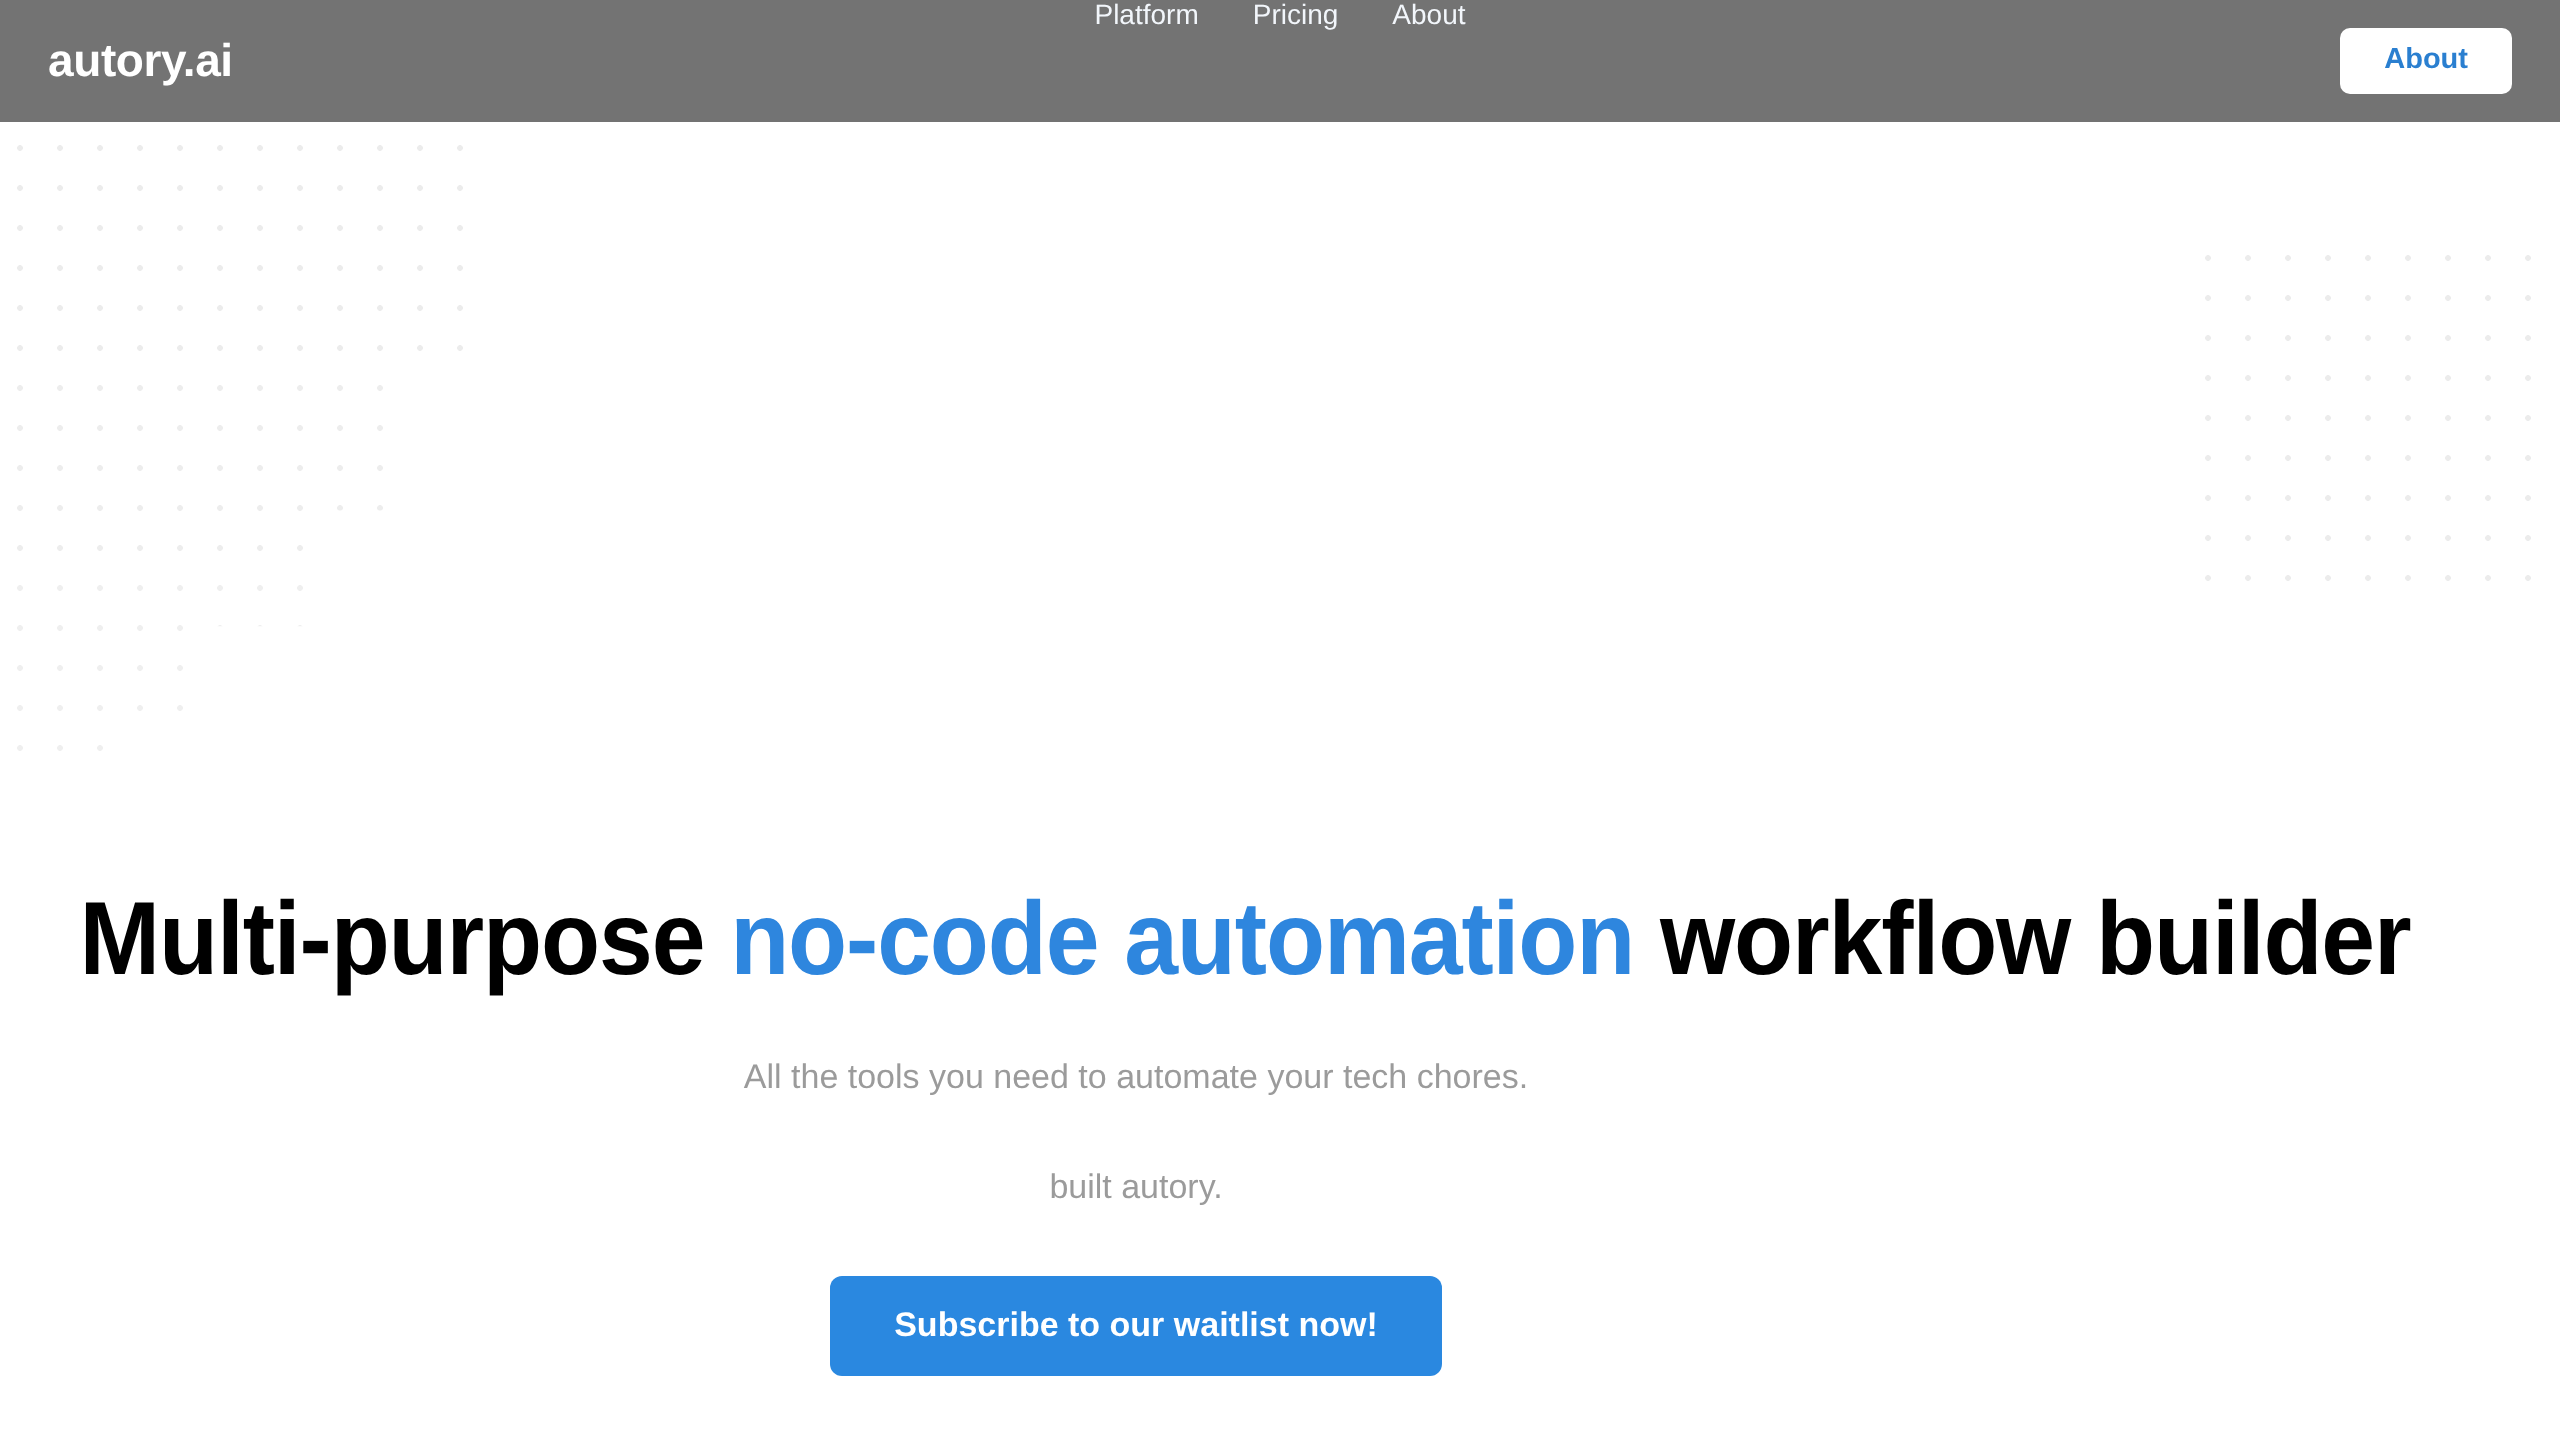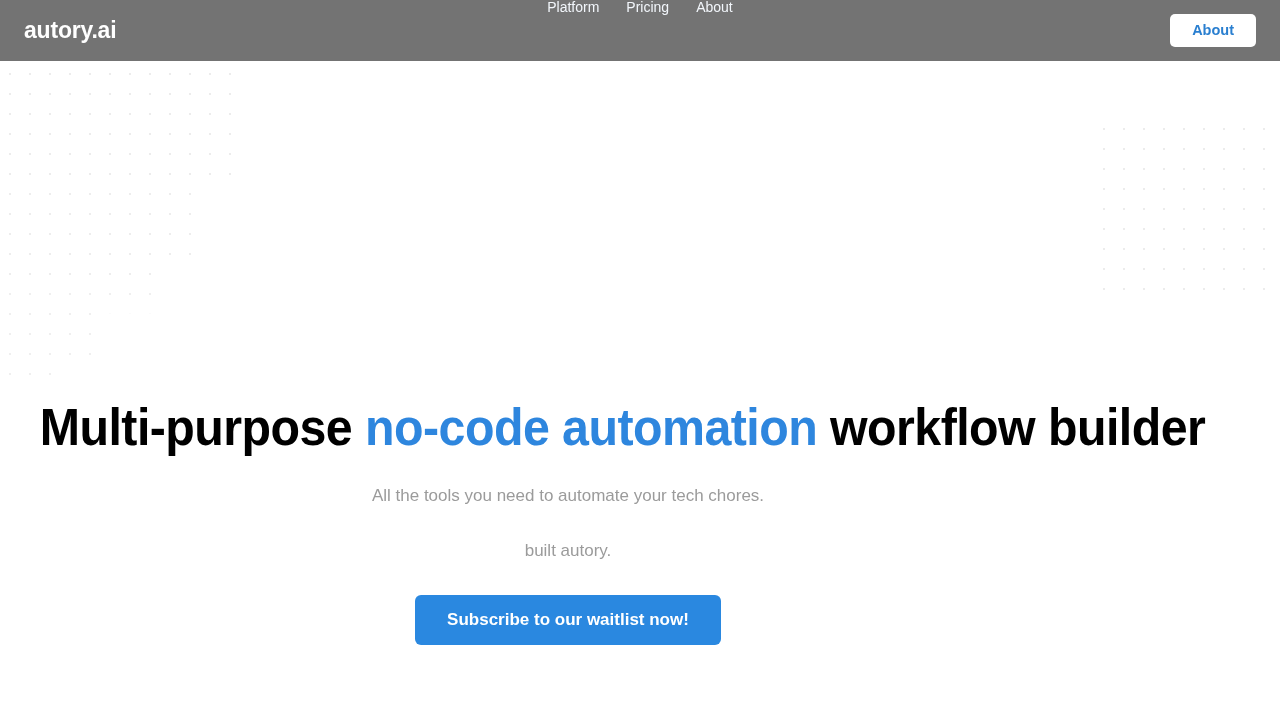--- a/index.html
+++ b/index.html
@@ -127,20 +127,21 @@
   }
 
   
   .hero {
     position: relative;
     z-index: 10;
     width: 1136px;
     box-sizing: border-box;
     padding-top: 337px;
     text-align: center;
+    margin-top: 43px;
   }
   .hero-title {
     margin: 0;
     font-size: 52px;
     font-weight: bold;
     color: #000000;
     line-height: 1.12;
     letter-spacing: -0.6px;
     font-family: "Liberation Sans", sans-serif;
     transform: scaleX(0.93);

